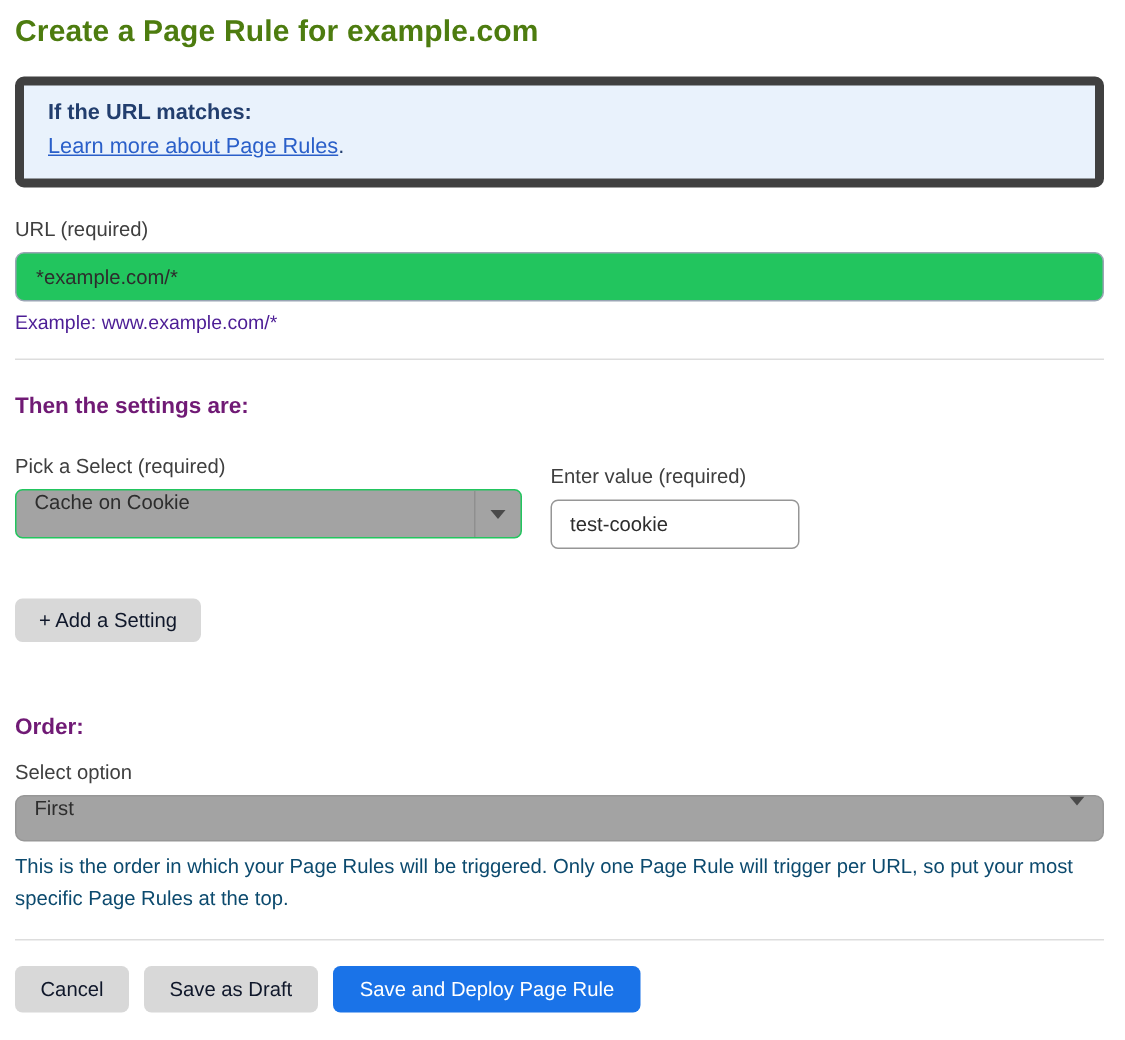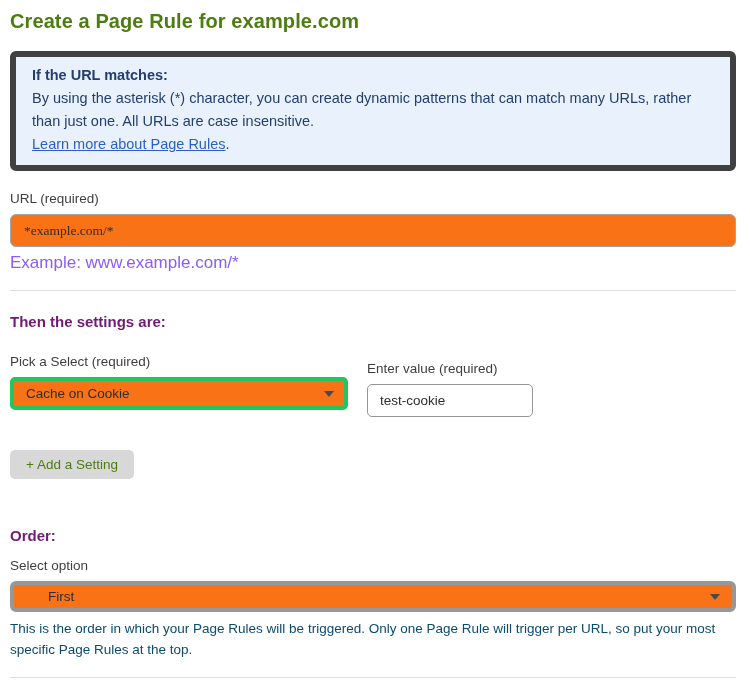--- a/index.html
+++ b/index.html
@@ -35,36 +35,36 @@
   .info-link-suffix { color: #223e6e; }
 
   
   .field-label {
     display: block;
     font-size: 13.5px;
     color: #3f3f3f;
     margin-bottom: 8px;
   }
   .hint {
-    font-size: 17px;
-    color: #8b5cf6;
+    font-size: 13px;
+    color: #4c1d95;
     margin-top: 6px;
   }
 
   .url-block { margin-top: 20px; }
   .url-input {
     width: 100%;
     height: 33px;
-    background: #f97316;
+    background: #22c55e;
     border: 1px solid #9aa5b4;
     border-radius: 6px;
     padding: 0 13px;
     font-size: 13.5px;
     color: #2d2d2d;
-    font-family: Liberation Serif, serif;
+    font-family: Liberation Sans, sans-serif;
     outline: none;
   }
 
   .divider {
     border: none;
     border-top: 1px solid #dddddd;
     margin-top: 17px;
   }
 
   .section-heading {
@@ -74,25 +74,24 @@
     margin-top: 22px;
   }
 
   
   .settings-row { display: flex; margin-top: 24px; }
   .settings-col-left { width: 338px; }
   .settings-col-right { margin-left: 19px; margin-top: 7px; }
 
   .select-box {
     height: 33px;
-    background: #f97316;
-    border: 4px solid #22c55e;
+    background: #a3a3a3;
+    border: 1px solid #22c55e;
     border-radius: 5px;
     display: flex;
-    align-items: center;
     cursor: pointer;
     overflow: hidden;
   }
   .select-box .select-value {
     flex: 1;
     padding-left: 12px;
     font-size: 13.5px;
     color: #2d2d2d;
     white-space: nowrap;
   }
@@ -128,33 +127,32 @@
   .btn {
     font-family: "Liberation Sans", sans-serif;
     font-size: 13.5px;
     border: none;
     border-radius: 5px;
     cursor: pointer;
     white-space: nowrap;
   }
   .gray-btn {
     background: #d8d8d8;
-    color: #4d7c0f;
+    color: #0f172a;
     height: 30px;
     padding: 0 16px;
   }
   .add-setting-btn { margin-top: 33px; height: 29px; }
 
   .order-heading { margin-top: 48px; }
   .order-label { margin-top: 14px; }
   .order-select {
     height: 31px;
     border-radius: 6px;
     border-color: #979797;
-    padding-left: 22px;
   }
   .order-select .caret { margin-right: 12px; flex: none; }
 
   .help-text {
     font-size: 13.5px;
     color: #0c4a6e;
     line-height: 21px;
     margin-top: 6px;
     max-width: 726px;
   }
@@ -176,21 +174,20 @@
 </style>
 </head>
 <body>
 
 <div class="page">
 
   <h1 class="page-title">Create a Page Rule for example.com</h1>
 
   <div class="info-box">
     <div class="info-heading">If the URL matches:</div>
-    <div class="info-body">By using the asterisk (*) character, you can create dynamic patterns that can match many URLs, rather than just one. All URLs are case insensitive.</div>
     <div class="info-link-row"><a class="info-link">Learn more about Page Rules</a><span class="info-link-suffix">.</span></div>
   </div>
 
   <div class="url-block">
     <label class="field-label">URL (required)</label>
     <input type="text" class="url-input" value="*example.com/*" style="">
     <div class="hint">Example: www.example.com/*</div>
   </div>
 
   <hr class="divider">

